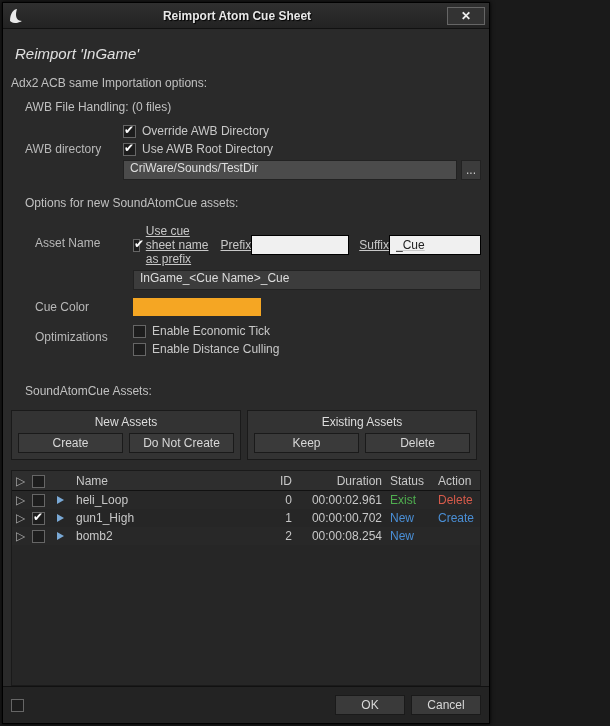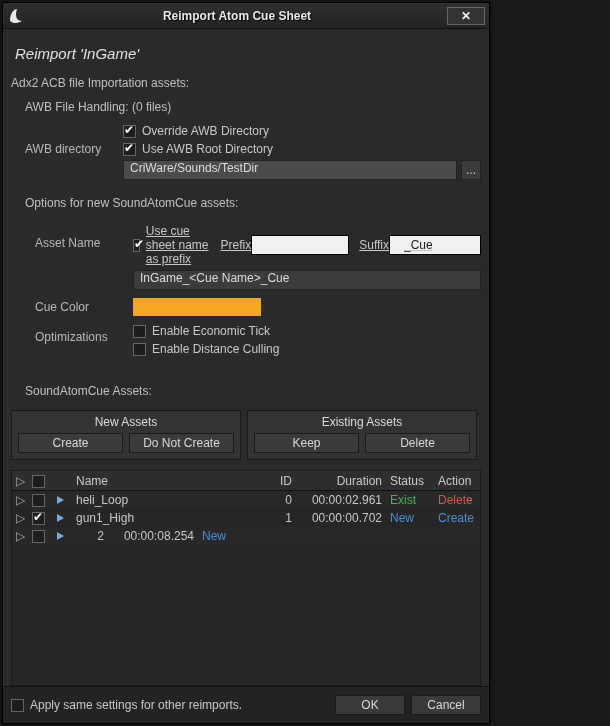--- a/index.html
+++ b/index.html
@@ -38,21 +38,21 @@
   .heading { font-size: 15px; color:#e0e0e0; padding: 6px 0 10px 4px; font-style: italic; }
   .section-label { color:#c0c0c0; margin: 4px 0 6px 0; }
   .indent { padding-left: 14px; }
   .indent2 { padding-left: 24px; }
   .form-row { display:flex; align-items:center; margin: 4px 0; }
   .label-col { width: 98px; color:#b8b8b8; }
   .cb { width:13px; height:13px; margin-right:6px; vertical-align:middle; position:relative; display:inline-block; background:#1d1d1d; border:1px solid #666; cursor:pointer;}
   .cb.checked::after { content:"✔"; position:absolute; top:-3px; left:0; font-size:12px; color:#fff;}
   .txt-input {
     background:#1c1c1c; border:1px solid #000; height:20px; color:#ccc;
-    padding: 0 14px; font-size:12px;
+    padding: 0 6px; font-size:12px;
   }
   .txt-input.bright { background:#f0f0f0; color:#222; }
   .path-input { background:#4b4b4b; border:1px solid #222; flex:1; height:20px; padding:0 6px; color:#ddd;}
   .ellipsis-btn { width:20px; height:20px; background:#3c3c3c; border:1px solid #222; margin-left:4px; display:flex;align-items:center;justify-content:center; cursor:pointer; color:#ccc;}
   .asset-name-row { display:flex; align-items:center; text-decoration:underline;}
   .color-swatch { width:128px; height:18px; background:#f5a623; cursor:pointer; }
   .presets-row { display:flex; align-items:stretch; margin-top:6px;}
   .presets-label { width:98px; display:flex; align-items:center; color:#b8b8b8; padding-left:10px;}
   .preset-group { flex:1; background:#333; border:1px solid #1a1a1a; padding:4px 6px 6px 6px; margin-right:6px;}
   .preset-group:last-child { margin-right:4px;}
@@ -98,21 +98,21 @@
         </svg>
     </span>
     <span class="title">Reimport Atom Cue Sheet</span>
     <span class="close">✕</span>
   </div>
 
   <div class="content">
 
     <div class="heading">Reimport 'InGame'</div>
 
-    <div class="section-label">Adx2 ACB file Importation assets:</div>
+    <div class="section-label">Adx2 ACB same Importation options:</div>
 
     <div class="indent">
       <div class="section-label">AWB File Handling: (0 files)</div>
 
       <div class="form-row" style="align-items:flex-start;">
         <div class="label-col" style="padding-top:22px;">AWB directory</div>
         <div style="flex:1;">
           <div class="form-row">
             <span class="cb checked"></span>
             <span>Override AWB Directory</span>
@@ -217,31 +217,31 @@
             <div class="td c-name">gun1_High</div>
             <div class="td c-id">1</div>
             <div class="td c-dur">00:00:00.702</div>
             <div class="td c-stat stat-new">New</div>
             <div class="td c-act act-create">Create</div>
           </div>
           <div class="trow">
             <div class="td c-exp expand">▷</div>
             <div class="td c-chk"><span class="cb"></span></div>
             <div class="td c-play"><span class="play-icon"></span></div>
+            <div class="td c-name">bomb2</div>
             <div class="td c-id">2</div>
             <div class="td c-dur">00:00:08.254</div>
             <div class="td c-stat stat-new">New</div>
             <div class="td c-act "></div>
           </div>
         </div>
     </div>
 
   </div>
 
   <div class="footer">
     <span class="cb"></span>
-    <span>Apply same settings for other reimports.</span>
     <span class="spacer"></span>
     <div class="btn">OK</div>
     <div class="btn">Cancel</div>
   </div>
 
 </div>
 
 </body></html>

